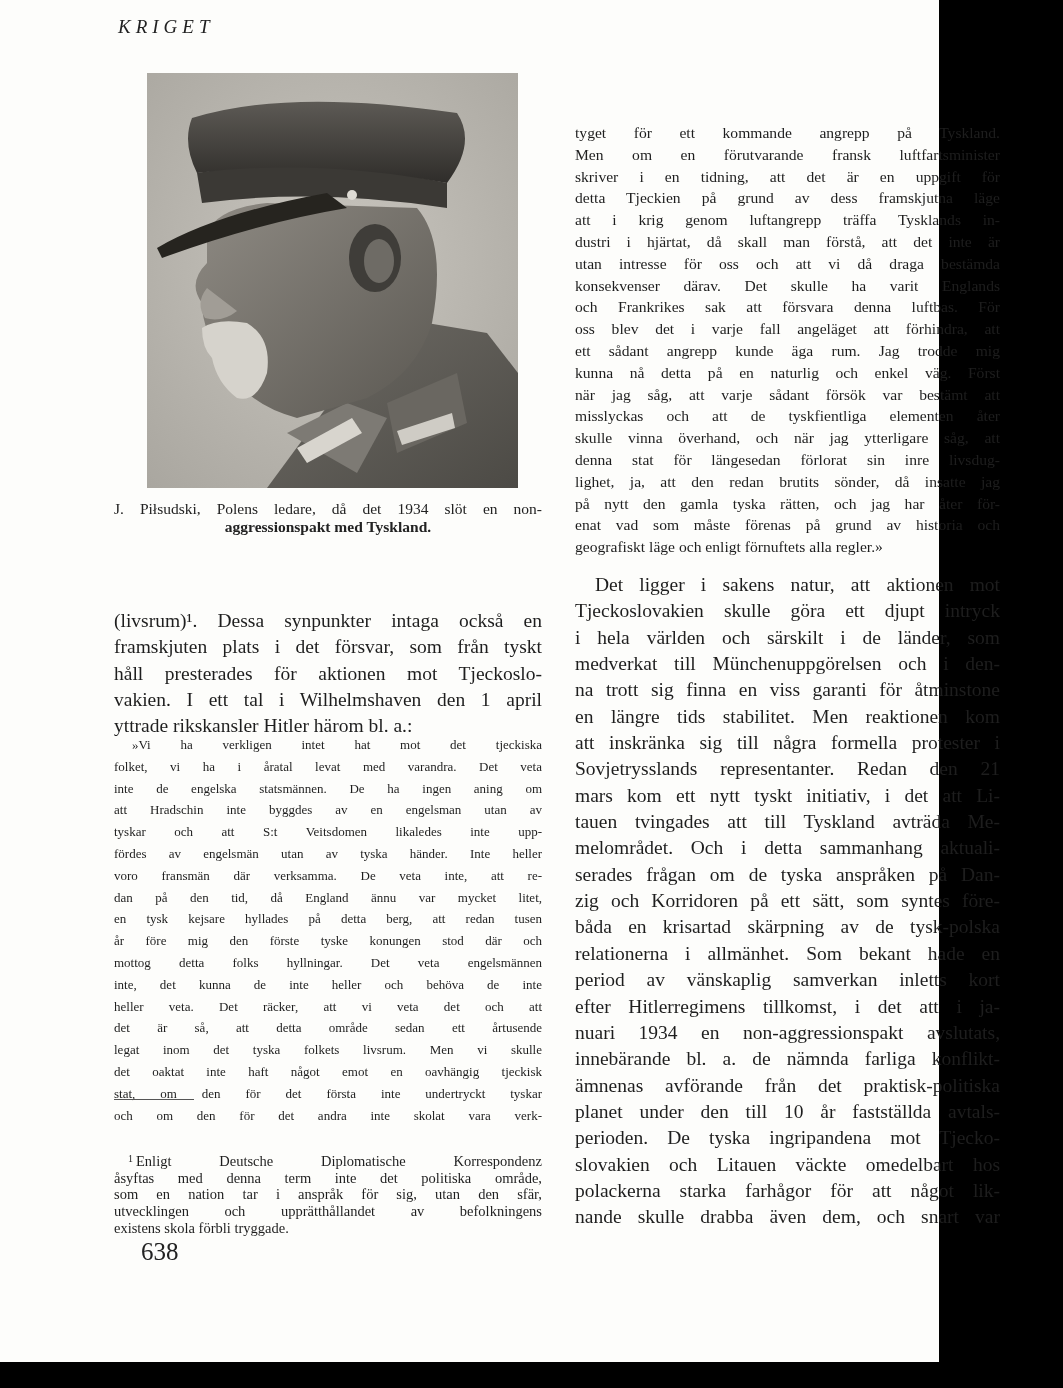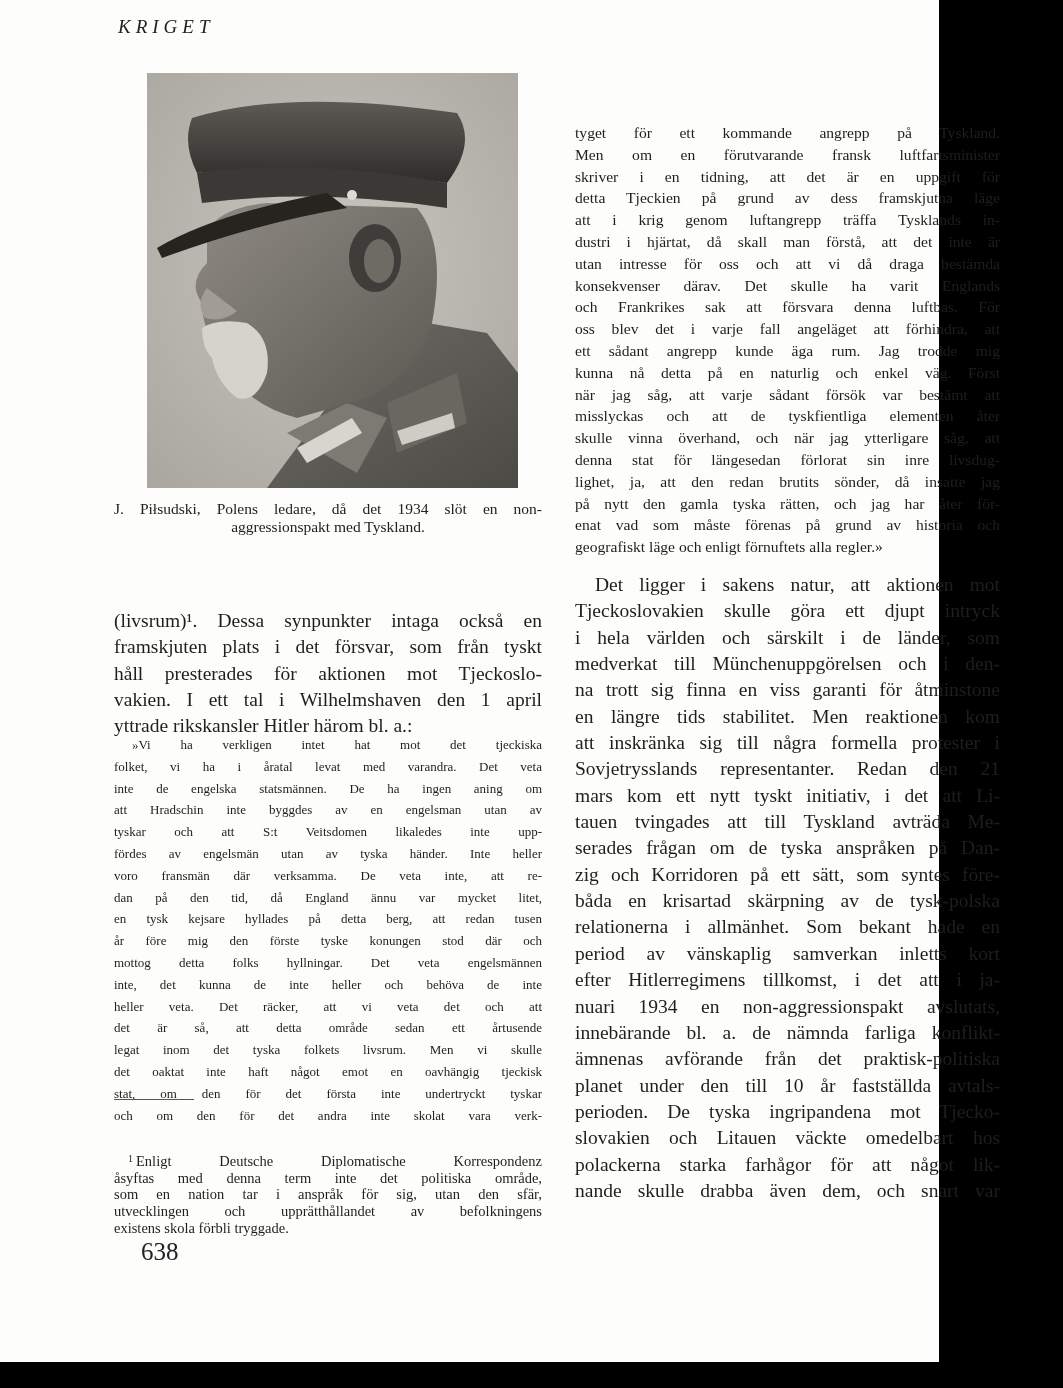--- a/index.html
+++ b/index.html
@@ -98,21 +98,21 @@
       <path d="M45 45 Q140 15 310 40 Q330 70 300 110 Q170 85 50 100 Q35 70 45 45 Z" fill="url(#cap)"></path>
 
       <path d="M10 175 Q70 140 180 120 L200 135 Q110 150 15 185 Z" fill="#26241f"></path>
 
       <circle cx="205" cy="122" r="5" fill="#dedbd4"></circle>
     </svg>
   </div>
 
   <div class="caption">
     <span class="line">J. Piłsudski, Polens ledare, då det 1934 slöt en non-</span>
-    <span class="line last" style="text-align:right;text-align-last:center;">aggressionspakt med Tyskland.</span>
+    <span class="line last" style="text-align:right;text-align-last:center;font-weight:bold;">aggressionspakt med Tyskland.</span>
   </div>
 
   <div class="col left-body">
     <span class="line">(livsrum)¹. Dessa synpunkter intaga också en</span>
     <span class="line">framskjuten plats i det försvar, som från tyskt</span>
     <span class="line">håll presterades för aktionen mot Tjeckoslo-</span>
     <span class="line">vakien. I ett tal i Wilhelmshaven den 1 april</span>
     <span class="line last">yttrade rikskansler Hitler härom bl. a.:</span>
   </div>
 
@@ -176,20 +176,21 @@
     <span class="line" style="padding-left:20px;">Det ligger i sakens natur, att aktionen mot</span>
     <span class="line">Tjeckoslovakien skulle göra ett djupt intryck</span>
     <span class="line">i hela världen och särskilt i de länder, som</span>
     <span class="line">medverkat till Münchenuppgörelsen och i den-</span>
     <span class="line">na trott sig finna en viss garanti för åtminstone</span>
     <span class="line">en längre tids stabilitet. Men reaktionen kom</span>
     <span class="line">att inskränka sig till några formella protester i</span>
     <span class="line">Sovjetrysslands representanter. Redan den 21</span>
     <span class="line">mars kom ett nytt tyskt initiativ, i det att Li-</span>
     <span class="line">tauen tvingades att till Tyskland avträda Me-</span>
+    <span class="line">melområdet. Och i detta sammanhang aktuali-</span>
     <span class="line">serades frågan om de tyska anspråken på Dan-</span>
     <span class="line">zig och Korridoren på ett sätt, som syntes före-</span>
     <span class="line">båda en krisartad skärpning av de tysk-polska</span>
     <span class="line">relationerna i allmänhet. Som bekant hade en</span>
     <span class="line">period av vänskaplig samverkan inletts kort</span>
     <span class="line">efter Hitlerregimens tillkomst, i det att i ja-</span>
     <span class="line">nuari 1934 en non-aggressionspakt avslutats,</span>
     <span class="line">innebärande bl. a. de nämnda farliga konflikt-</span>
     <span class="line">ämnenas avförande från det praktisk-politiska</span>
     <span class="line">planet under den till 10 år fastställda avtals-</span>

